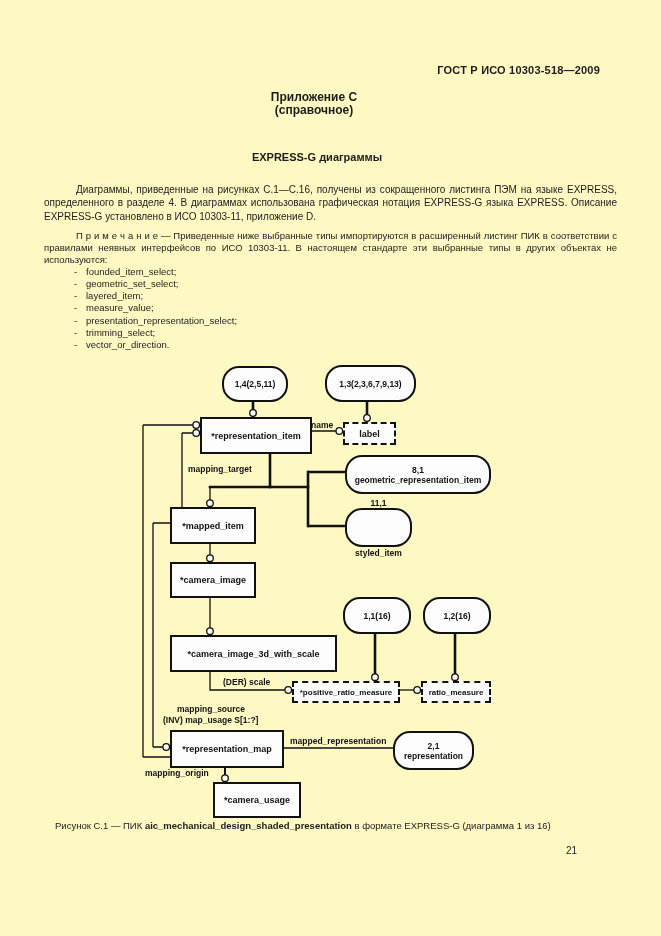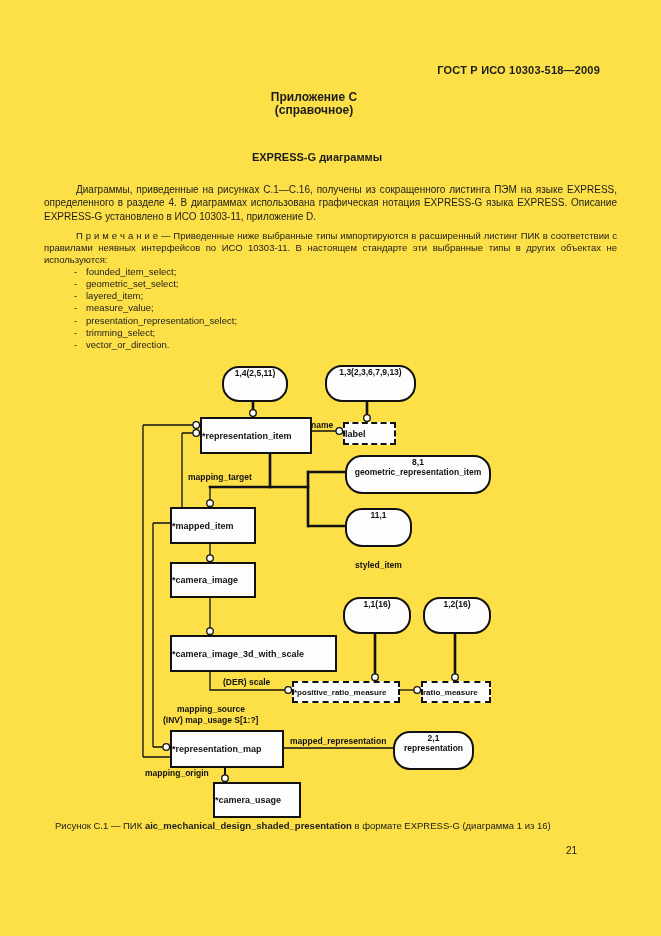--- a/index.html
+++ b/index.html
@@ -1,35 +1,35 @@
 <!DOCTYPE html>
 <html><head>
 <meta charset="utf-8">
 <style>
   html,body{margin:0;padding:0;background:#ffffff;}
-  .page{position:relative;width:661px;height:936px;background:#fde047;overflow:hidden;
+  .page{position:relative;width:661px;height:936px;background:#fef9c3;overflow:hidden;
         font-family:"Liberation Sans",sans-serif;color:#1c1c1c;}
   .hdr{position:absolute;top:64px;right:61px;font-size:11px;font-weight:bold;letter-spacing:.2px;}
   .annex{position:absolute;top:91px;left:0;width:628px;text-align:center;
          font-size:12px;font-weight:bold;line-height:13px;}
   .sect-title{position:absolute;top:151px;left:0;width:634px;text-align:center;
          font-size:11px;font-weight:bold;}
   .para{position:absolute;left:44px;width:573px;text-align:justify;}
   .p1{top:183px;font-size:10px;line-height:13.4px;text-indent:32px;}
   .note{top:230px;font-size:9.5px;line-height:11.9px;text-indent:32px;}
   .list{position:absolute;left:74px;top:266px;font-size:9.5px;line-height:12.15px;}
   .list .row{white-space:nowrap;}
   .list .dash{display:inline-block;width:12px;}
   .caption{position:absolute;left:55px;top:820px;font-size:9.5px;}
   .pagenum{position:absolute;left:566px;top:845px;font-size:10px;}
 
   
   .diagram{position:absolute;left:130px;top:358px;width:400px;height:460px;}
   .diagram svg{position:absolute;left:0;top:0;}
-  .node{position:absolute;display:flex;align-items:center;
+  .node{position:absolute;display:flex;align-items:center;justify-content:center;
         text-align:center;background:#fdfdfd;font-weight:bold;color:#111;}
   .ebox{border:2px solid #111;font-size:9px;}
   .tbox{border:2px dashed #111;font-size:8px;}
   .oval{border:2.5px solid #111;border-radius:17px;font-size:8.5px;line-height:10px;
         flex-direction:column;}
   .elabel{position:absolute;font-size:8.5px;font-weight:bold;color:#111;white-space:nowrap;}
 </style>
 </head>
 <body>
 
@@ -137,21 +137,21 @@
     <div class="node ebox" style="left:40px;top:204px;width:82px;height:32px;">*camera_image</div>
     <div class="node ebox" style="left:40px;top:277px;width:163px;height:33px;">*camera_image_3d_with_scale</div>
     <div class="node ebox" style="left:40px;top:372px;width:110px;height:34px;">*representation_map</div>
     <div class="node ebox" style="left:83px;top:424px;width:84px;height:32px;">*camera_usage</div>
 
     <div class="node tbox" style="left:213px;top:64px;width:49px;height:19px;font-size:9px;">label</div>
     <div class="node tbox" style="left:162px;top:323px;width:104px;height:18px;">*positive_ratio_measure</div>
     <div class="node tbox" style="left:291px;top:323px;width:66px;height:18px;">ratio_measure</div>
 
     <div class="elabel" style="left:181px;top:62px;">name</div>
-    <div class="elabel" style="left:58px;top:114px;">mapping_target</div>
+    <div class="elabel" style="left:58px;top:106px;">mapping_target</div>
     <div class="elabel" style="left:93px;top:319px;">(DER) scale</div>
     <div class="elabel" style="left:47px;top:346px;">mapping_source</div>
     <div class="elabel" style="left:33px;top:357px;">(INV) map_usage S[1:?]</div>
     <div class="elabel" style="left:160px;top:378px;">mapped_representation</div>
     <div class="elabel" style="left:15px;top:410px;">mapping_origin</div>
   </div>
 
   <div class="caption">
     <span>Рисунок  С.1 — ПИК </span><b>aic_mechanical_design_shaded_presentation</b><span> в формате EXPRESS-G (диаграмма 1 из 16)</span>
   </div>

